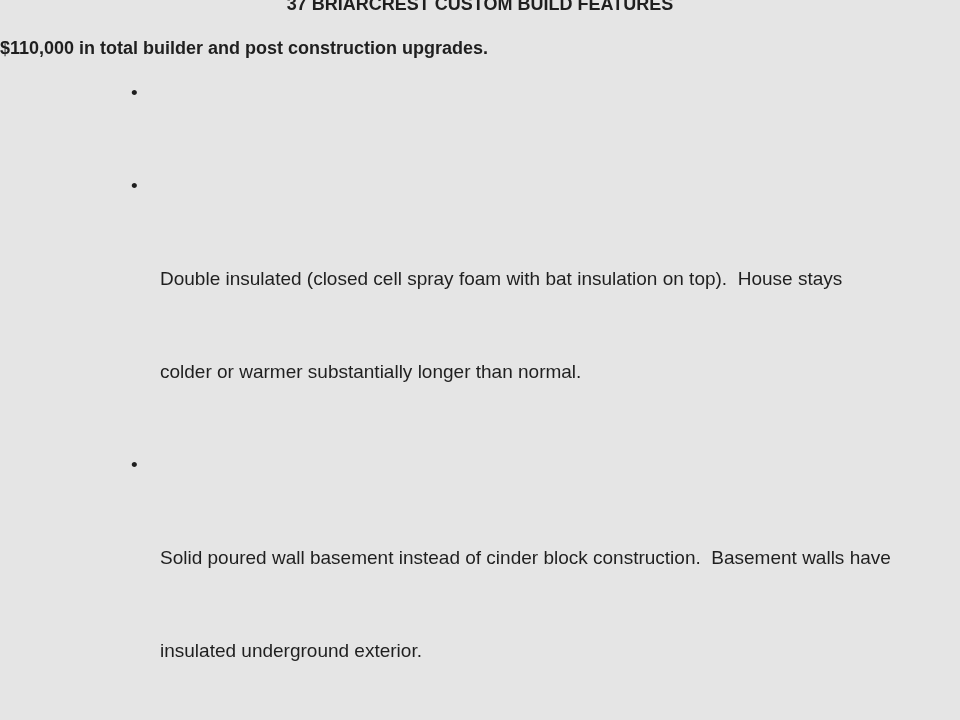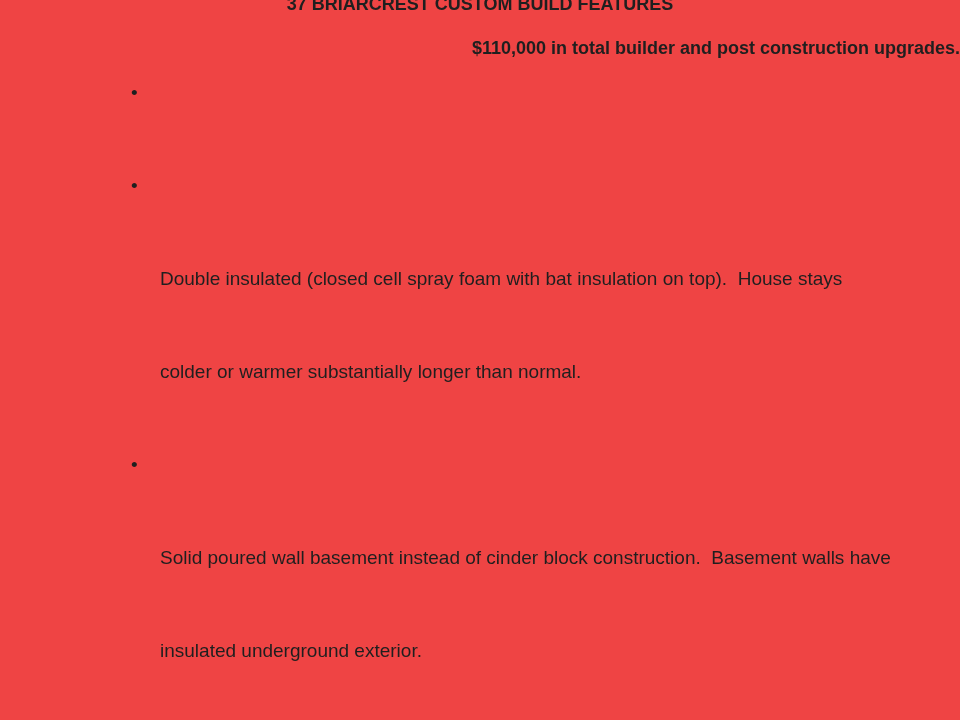--- a/index.html
+++ b/index.html
@@ -11,39 +11,39 @@
     background: #ffffff;
     font-family: "Liberation Sans", sans-serif;
     color: #1f1f1f;
   }
   .page {
     position: absolute;
     top: 0; left: 0;
     width: 960px;
     height: 720px;
     overflow: hidden;
-    background: #ef4444;
+    background: #e5e5e5;
   }
   .doc-title {
     position: absolute;
     top: -6px;
     left: 0;
     width: 960px;
     text-align: center;
     font-size: 18px;
     font-weight: bold;
     line-height: 20px;
     white-space: pre;
   }
   .doc-subtitle {
     position: absolute;
     top: 36px;
     left: 0;
     width: 960px;
-    text-align: right;
+    text-align: left;
     font-size: 18px;
     font-weight: bold;
     line-height: 24px;
     white-space: pre;
   }
   .features-list {
     position: absolute;
     top: 77px;
     left: 0;
     width: 992px;

